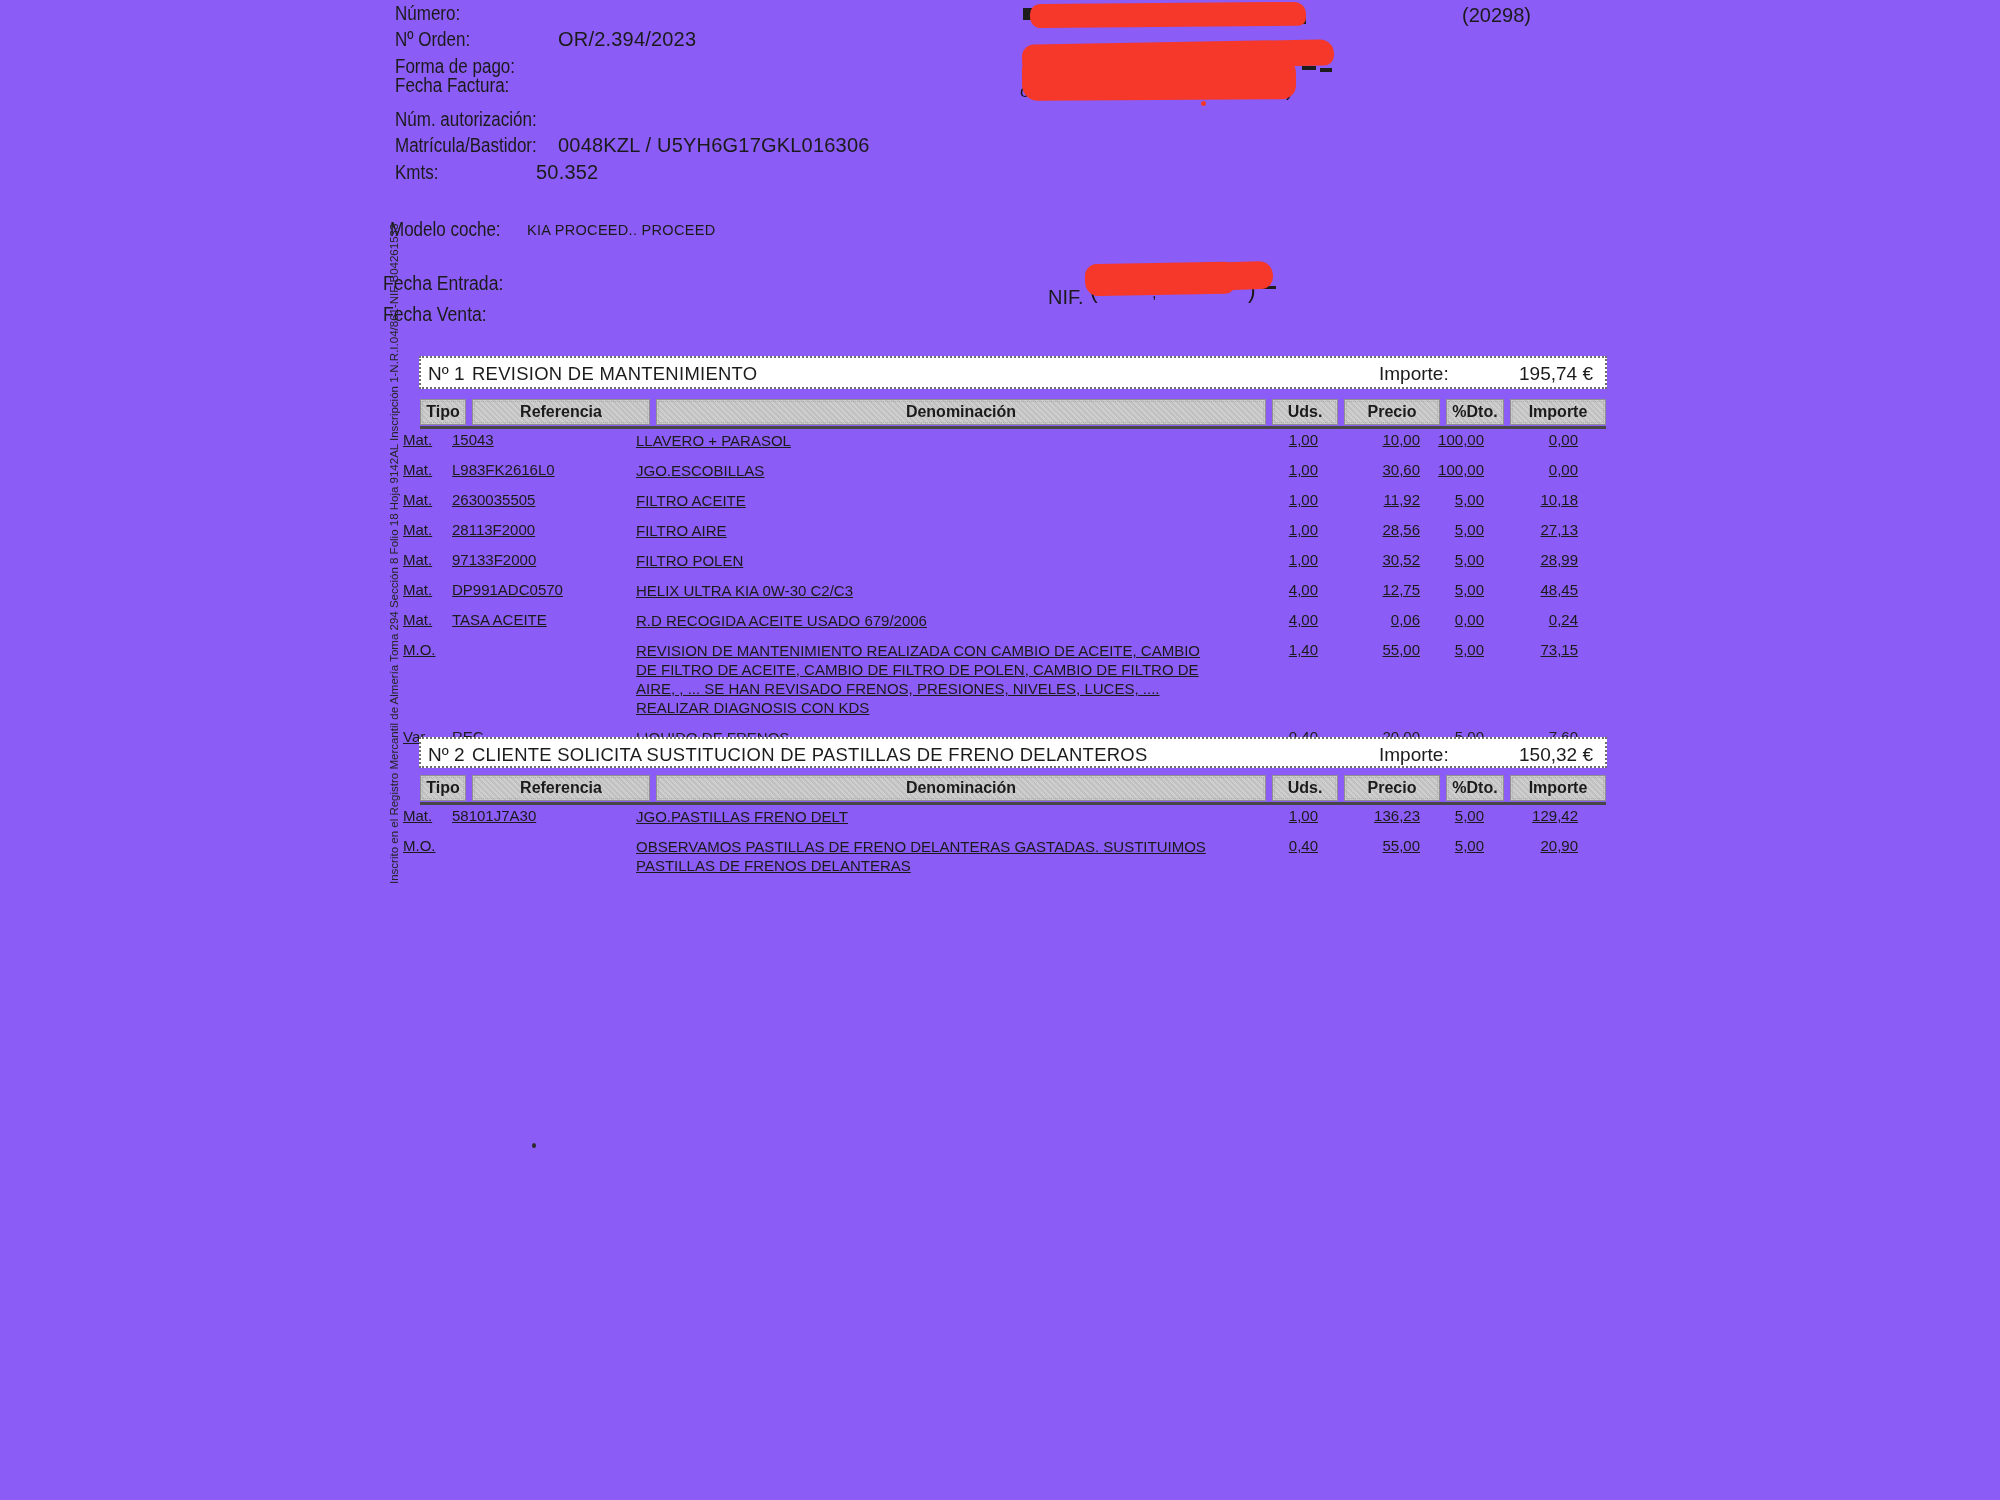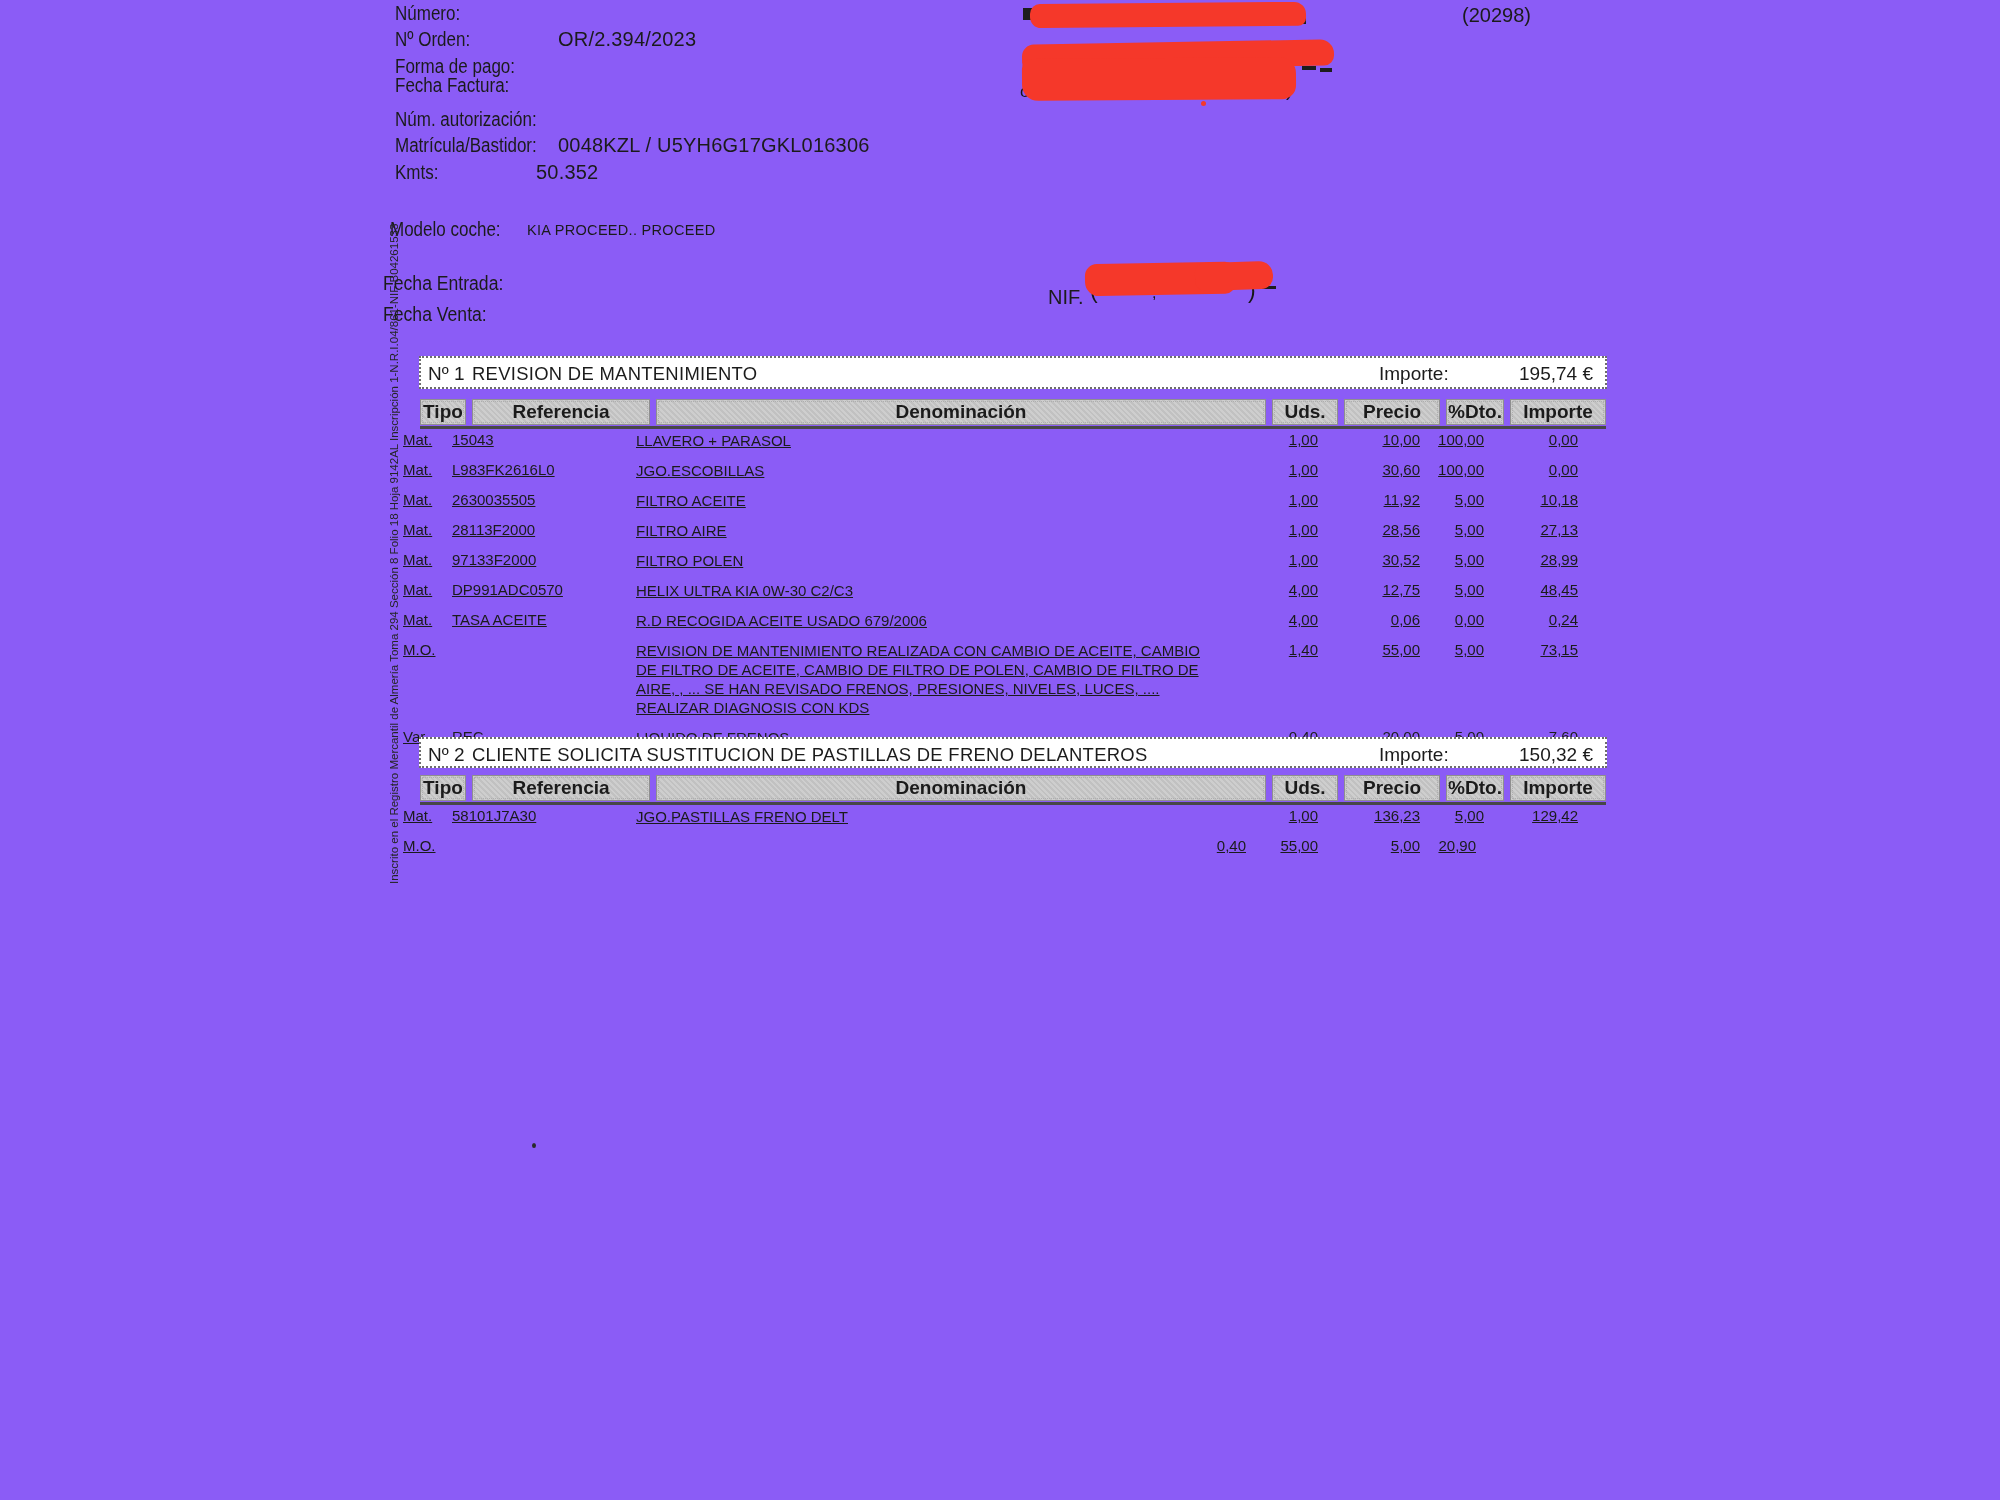--- a/index.html
+++ b/index.html
@@ -49,21 +49,21 @@
   .sec-importe-value{position:absolute;right:12px;top:5px;font-size:19px;}
   .grid{
     position:absolute;left:420px;width:1186px;display:grid;
     grid-template-columns:46px 178px 610px 66px 96px 58px 96px;column-gap:6px;
   }
   .hcell{
     background:#c7c7c7;
     background-image:repeating-linear-gradient(45deg,#cecece 0 2px,#c1c1c1 2px 4px);
     border:1px solid #8f8f8f;outline:1px dotted #aeaeae;outline-offset:-3px;
     box-sizing:border-box;height:26px;
-    font-size:19px;font-weight:bold;text-align:center;line-height:24px;
+    font-size:16px;font-weight:bold;text-align:center;line-height:24px;
     overflow:hidden;white-space:nowrap;
   }
   .hrule{position:absolute;left:420px;width:1186px;height:3px;background:#474747;}
   .rows{position:absolute;left:400px;width:1186px;text-decoration:underline;}
   .trow{
     display:grid;grid-template-columns:46px 178px 610px 66px 96px 58px 96px;column-gap:6px;
     font-size:15px;line-height:17px;margin-bottom:11px;align-items:start;
   }
   .c-tipo{padding-left:3px;}
   .c-den div{line-height:19px;white-space:nowrap;}
@@ -266,20 +266,24 @@
           <div>JGO.PASTILLAS FRENO DELT</div>
         </div>
     <div class="c-num">1,00</div>
     <div class="c-num">136,23</div>
     <div class="c-num">5,00</div>
     <div class="c-num c-imp">129,42</div>
   </div>
       <div class="trow">
     <div class="c-tipo">M.O.</div>
     <div class="c-ref"></div>
+    <div class="c-den">
+          <div>OBSERVAMOS PASTILLAS DE FRENO DELANTERAS GASTADAS. SUSTITUIMOS</div>
+          <div>PASTILLAS DE FRENOS DELANTERAS</div>
+        </div>
     <div class="c-num">0,40</div>
     <div class="c-num">55,00</div>
     <div class="c-num">5,00</div>
     <div class="c-num c-imp">20,90</div>
   </div>
     </div>
 
   <div class="speck"></div>
 </div>
 

